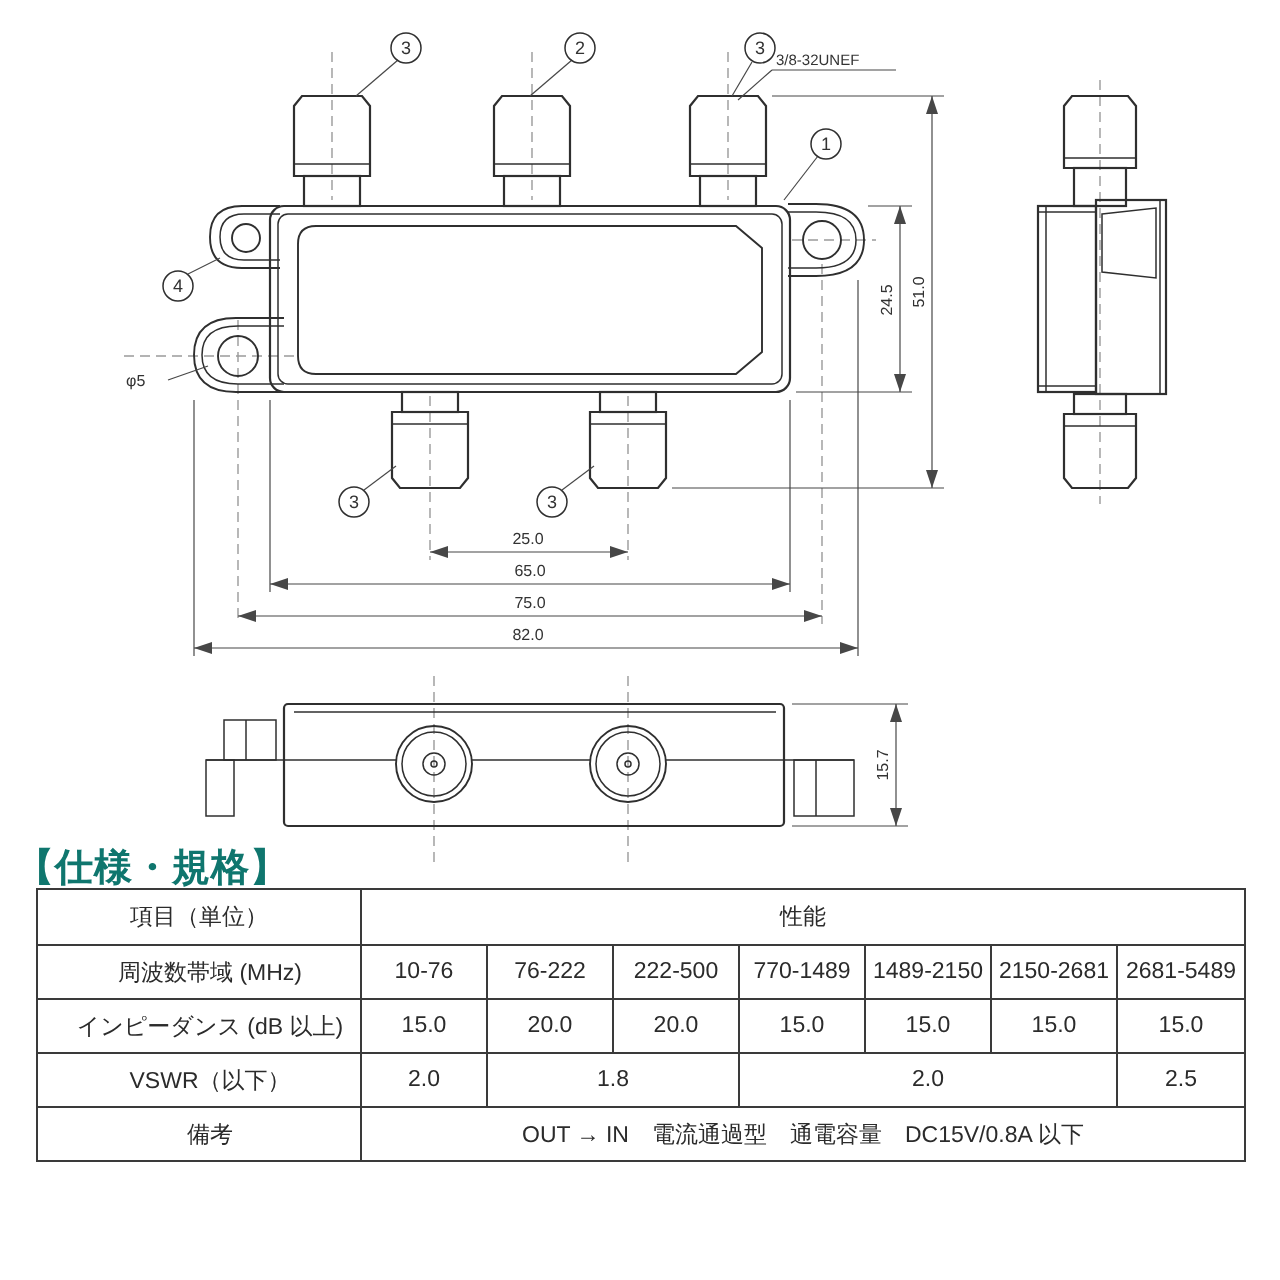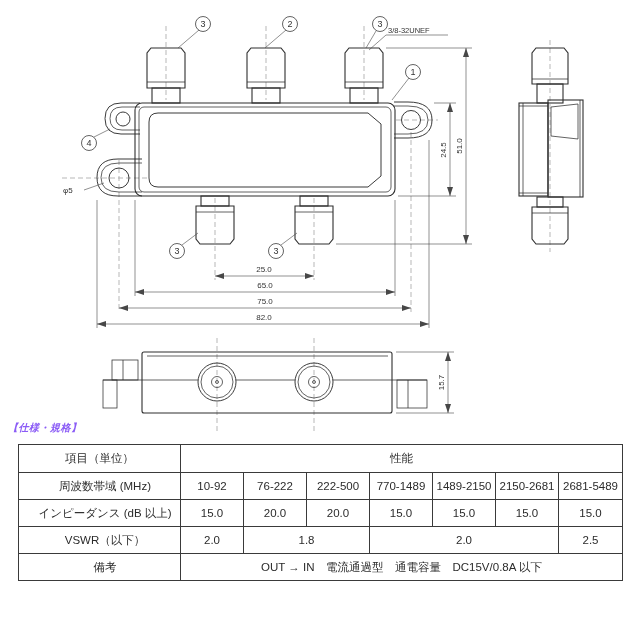--- a/index.html
+++ b/index.html
@@ -1,20 +1,20 @@
 <!DOCTYPE html>
 <html><head>
 <meta charset="utf-8">
 <style>
   html,body{margin:0;padding:0;background:#fff;width:640px;height:640px;overflow:hidden;
     font-family:"Liberation Sans","DejaVu Sans",sans-serif;color:#2b2b2b;}
   #stage{position:relative;width:640px;height:640px;background:#fff;}
   #drawing{position:absolute;top:0;left:0;}
-  .spec-heading{position:absolute;top:421px;left:8px;font-size:10px;font-weight:600;
-    letter-spacing:.5px;color:#8b5cf6;font-style:italic;}
+  .spec-heading{position:absolute;top:421px;left:8px;font-size:19px;font-weight:600;
+    letter-spacing:.5px;color:#0f766e;}
   .spec-table-wrap{position:absolute;top:444px;left:18px;width:604px;}
   table.spec{border-collapse:collapse;table-layout:fixed;width:604px;
     border:1.5px solid #3a3a3a;font-size:11.5px;color:#2b2b2b;}
   table.spec td,table.spec th{border:1px solid #3a3a3a;font-weight:400;
     text-align:center;vertical-align:middle;padding:0 2px;height:26px;
     overflow:hidden;white-space:nowrap;}
   table.spec th.rowlab{text-align:center;padding-left:13px;}
   table.spec tr.hdr th{height:27px;}
   svg text{fill:#333;}
   .thin{stroke:#474747;stroke-width:.6;fill:none;}
@@ -259,21 +259,21 @@
           <col style="width:63px">
           <col style="width:64px">
     </colgroup>
     <tbody>
       <tr class="hdr">
         <th class="collab">項目（単位）</th>
         <th colspan="7">性能</th>
       </tr>
       <tr>
         <th class="rowlab">周波数帯域 (MHz)</th>
-        <td>10-92</td>
+        <td>10-76</td>
         <td>76-222</td>
         <td>222-500</td>
         <td>770-1489</td>
         <td>1489-2150</td>
         <td>2150-2681</td>
         <td>2681-5489</td>
       </tr>
       <tr>
         <th class="rowlab">インピーダンス (dB 以上)</th>
         <td>15.0</td>

